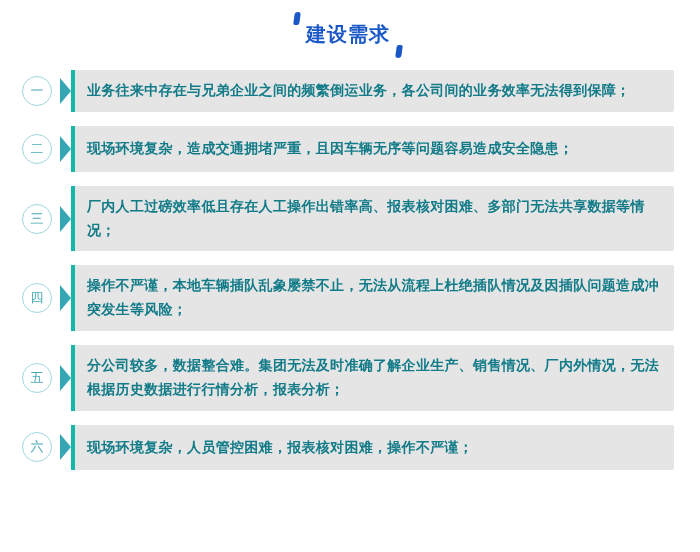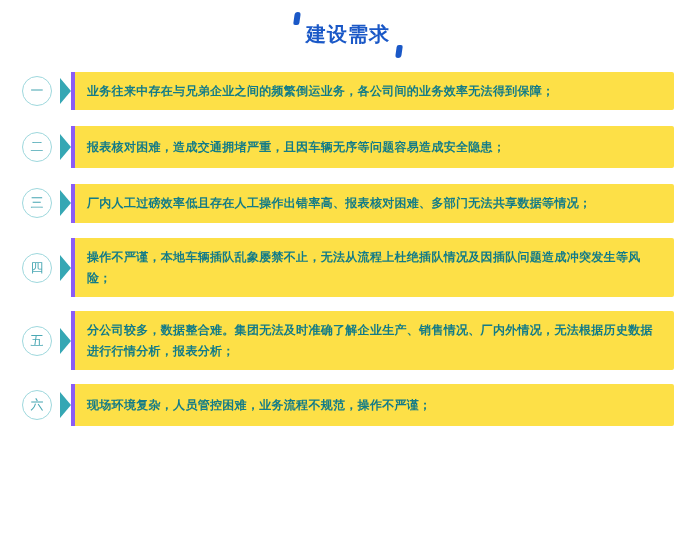--- a/index.html
+++ b/index.html
@@ -99,24 +99,24 @@
     flex: 0 0 auto;
     width: 0;
     height: 0;
     border-top: 13px solid transparent;
     border-bottom: 13px solid transparent;
     border-left: 11px solid #35a7b4;
     margin-right: 0px;
   }
   .bar {
     flex: 1 1 auto;
-    background: #fde047;
-    border-left: 4px solid #8b5cf6;
+    background: #e5e5e5;
+    border-left: 4px solid #14b8a6;
     padding: 11px 14px 11px 12px;
-    font-size: 12px;
+    font-size: 14px;
     line-height: 1.7;
     color: #127b88;
     font-weight: bold;
     box-sizing: border-box;
     border-radius: 0 2px 2px 0;
     letter-spacing: 0.3px;
   }
   .bar.two-line { padding-top: 9px; padding-bottom: 9px; }
 </style>
 </head>
@@ -136,21 +136,21 @@
 
     <div class="item">
       <div class="num-badge">一</div>
       <div class="arrow"></div>
       <div class="bar two-line">业务往来中存在与兄弟企业之间的频繁倒运业务，各公司间的业务效率无法得到保障；</div>
     </div>
 
     <div class="item">
       <div class="num-badge">二</div>
       <div class="arrow"></div>
-      <div class="bar">报表核对困难，造成交通拥堵严重，且因车辆无序等问题容易造成安全隐患；</div>
+      <div class="bar">现场环境复杂，造成交通拥堵严重，且因车辆无序等问题容易造成安全隐患；</div>
     </div>
 
     <div class="item">
       <div class="num-badge">三</div>
       <div class="arrow"></div>
       <div class="bar two-line">厂内人工过磅效率低且存在人工操作出错率高、报表核对困难、多部门无法共享数据等情况；</div>
     </div>
 
     <div class="item">
       <div class="num-badge">四</div>
@@ -160,17 +160,17 @@
 
     <div class="item">
       <div class="num-badge">五</div>
       <div class="arrow"></div>
       <div class="bar two-line">分公司较多，数据整合难。集团无法及时准确了解企业生产、销售情况、厂内外情况，无法根据历史数据进行行情分析，报表分析；</div>
     </div>
 
     <div class="item">
       <div class="num-badge">六</div>
       <div class="arrow"></div>
-      <div class="bar">现场环境复杂，人员管控困难，业务流程不规范，操作不严谨；</div>
+      <div class="bar">现场环境复杂，人员管控困难，报表核对困难，操作不严谨；</div>
     </div>
 
   </div>
 </div>
 
 </body></html>

